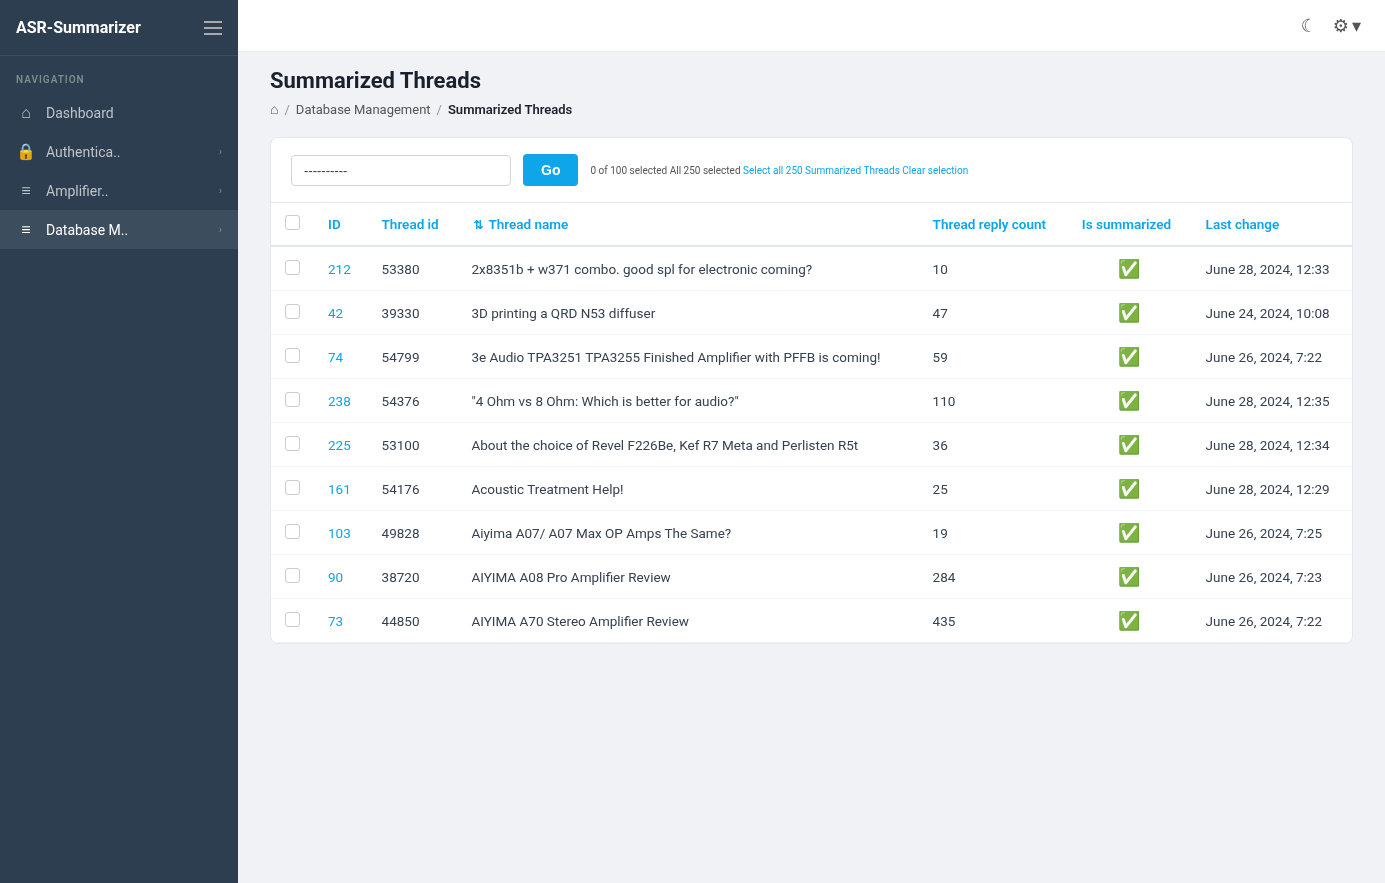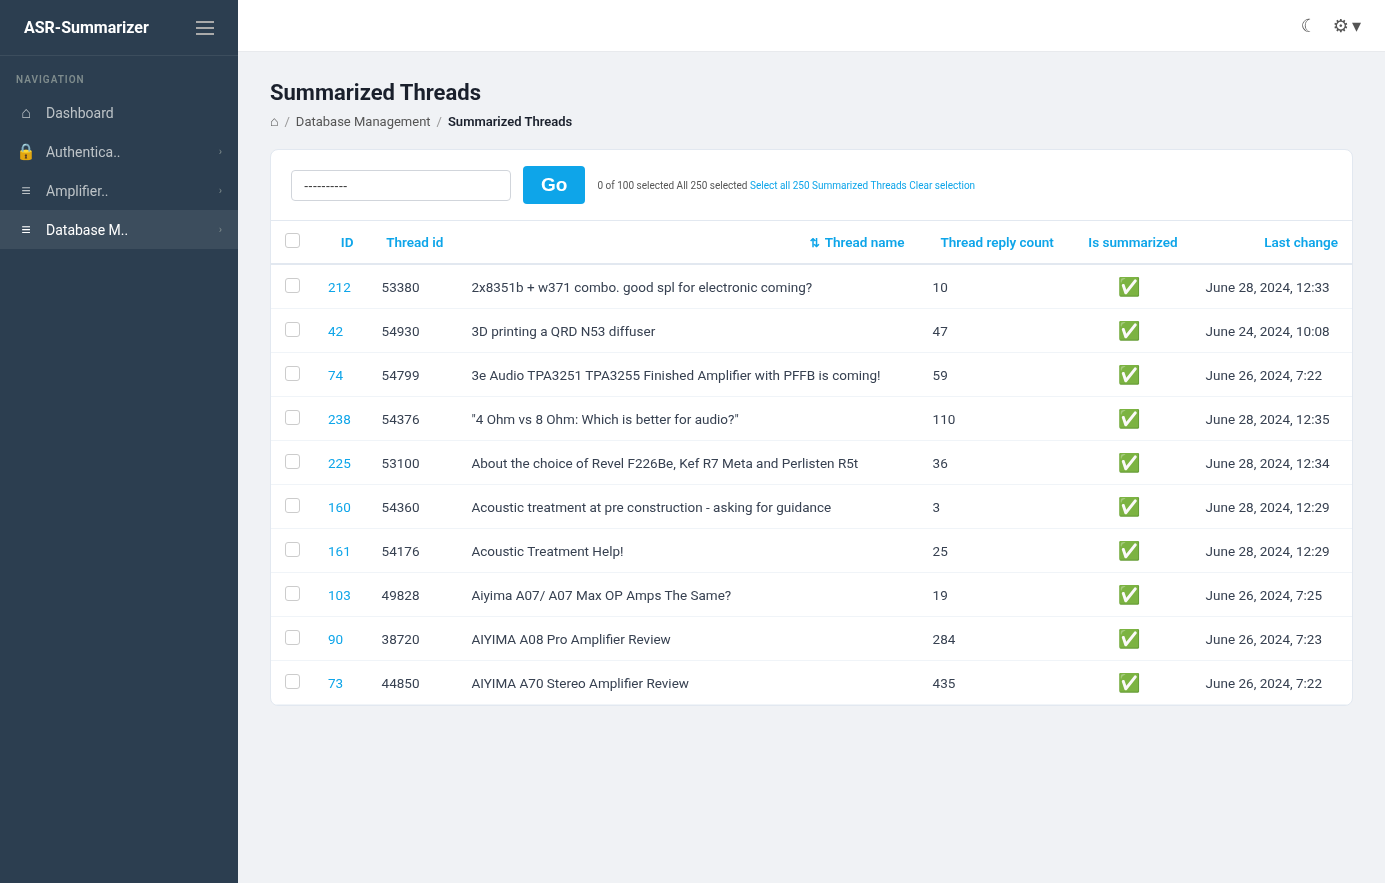--- a/index.html
+++ b/index.html
@@ -12,21 +12,21 @@
       background: #2c3e50;
       color: #ecf0f1;
       display: flex;
       flex-direction: column;
       height: 100vh;
     }
     .sidebar-header {
       display: flex;
       align-items: center;
       justify-content: space-between;
-      padding: 18px 24px;
+      padding: 18px 16px;
       border-bottom: 1px solid rgba(255,255,255,0.08);
     }
     .sidebar-logo {
       font-size: 16px;
       font-weight: 700;
       color: #fff;
     }
     .sidebar-hamburger {
       display: flex; flex-direction: column; gap: 4px; cursor: pointer;
     }
@@ -78,21 +78,21 @@
       color: #555;
       cursor: pointer;
     }
     .topbar-settings {
       display: flex; align-items: center; gap: 3px; cursor: pointer;
       color: #555; font-size: 18px;
     }
 
     .content {
       flex: 1;
-      padding: 28px 32px;
+      padding: 16px 32px;
       overflow: auto;
       background: #f0f2f5;
     }
     .page-title {
       font-size: 22px;
       font-weight: 700;
       color: #1a202c;
       margin-bottom: 8px;
     }
     .breadcrumb {
@@ -130,21 +130,21 @@
       width: 220px;
       color: #333;
       outline: none;
     }
     .go-btn {
       background: #0ea5e9;
       color: #fff;
       border: none;
       border-radius: 4px;
       padding: 8px 18px;
-      font-size: 19px;
+      font-size: 14px;
       font-weight: 600;
       cursor: pointer;
     }
     .selection-info {
       font-size: 10px;
       color: #555;
       flex: 1;
     }
     .selection-link {
       color: #0ea5e9;
@@ -156,21 +156,21 @@
     table {
       width: 100%;
       border-collapse: collapse;
       font-size: 13.5px;
     }
     thead tr {
       border-bottom: 2px solid #e2e8f0;
     }
     th {
       padding: 12px 14px;
-      text-align: right;
+      text-align: left;
       font-weight: 600;
       color: #0ea5e9;
       white-space: nowrap;
     }
     th.check-col, td.check-col {
       width: 36px;
       text-align: center;
     }
     td {
       padding: 11px 14px;
@@ -297,21 +297,21 @@
       </td>
       <td>June 28, 2024, 12:33</td>
     </tr>
             <tr>
       <td class="check-col">
         <span class="check-box"></span>
       </td>
       <td>
         <a class="id-link">42</a>
       </td>
-      <td>54930</td>
+      <td>39330</td>
       <td>3D printing a QRD N53 diffuser</td>
       <td>47</td>
       <td>
         <div class="green-check">✅</div>
       </td>
       <td>June 24, 2024, 10:08</td>
     </tr>
             <tr>
       <td class="check-col">
         <span class="check-box"></span>
@@ -355,35 +355,20 @@
       <td>
         <div class="green-check">✅</div>
       </td>
       <td>June 28, 2024, 12:34</td>
     </tr>
             <tr>
       <td class="check-col">
         <span class="check-box"></span>
       </td>
       <td>
-        <a class="id-link">160</a>
-      </td>
-      <td>54360</td>
-      <td>Acoustic treatment at pre construction - asking for guidance</td>
-      <td>3</td>
-      <td>
-        <div class="green-check">✅</div>
-      </td>
-      <td>June 28, 2024, 12:29</td>
-    </tr>
-            <tr>
-      <td class="check-col">
-        <span class="check-box"></span>
-      </td>
-      <td>
         <a class="id-link">161</a>
       </td>
       <td>54176</td>
       <td>Acoustic Treatment Help!</td>
       <td>25</td>
       <td>
         <div class="green-check">✅</div>
       </td>
       <td>June 28, 2024, 12:29</td>
     </tr>

